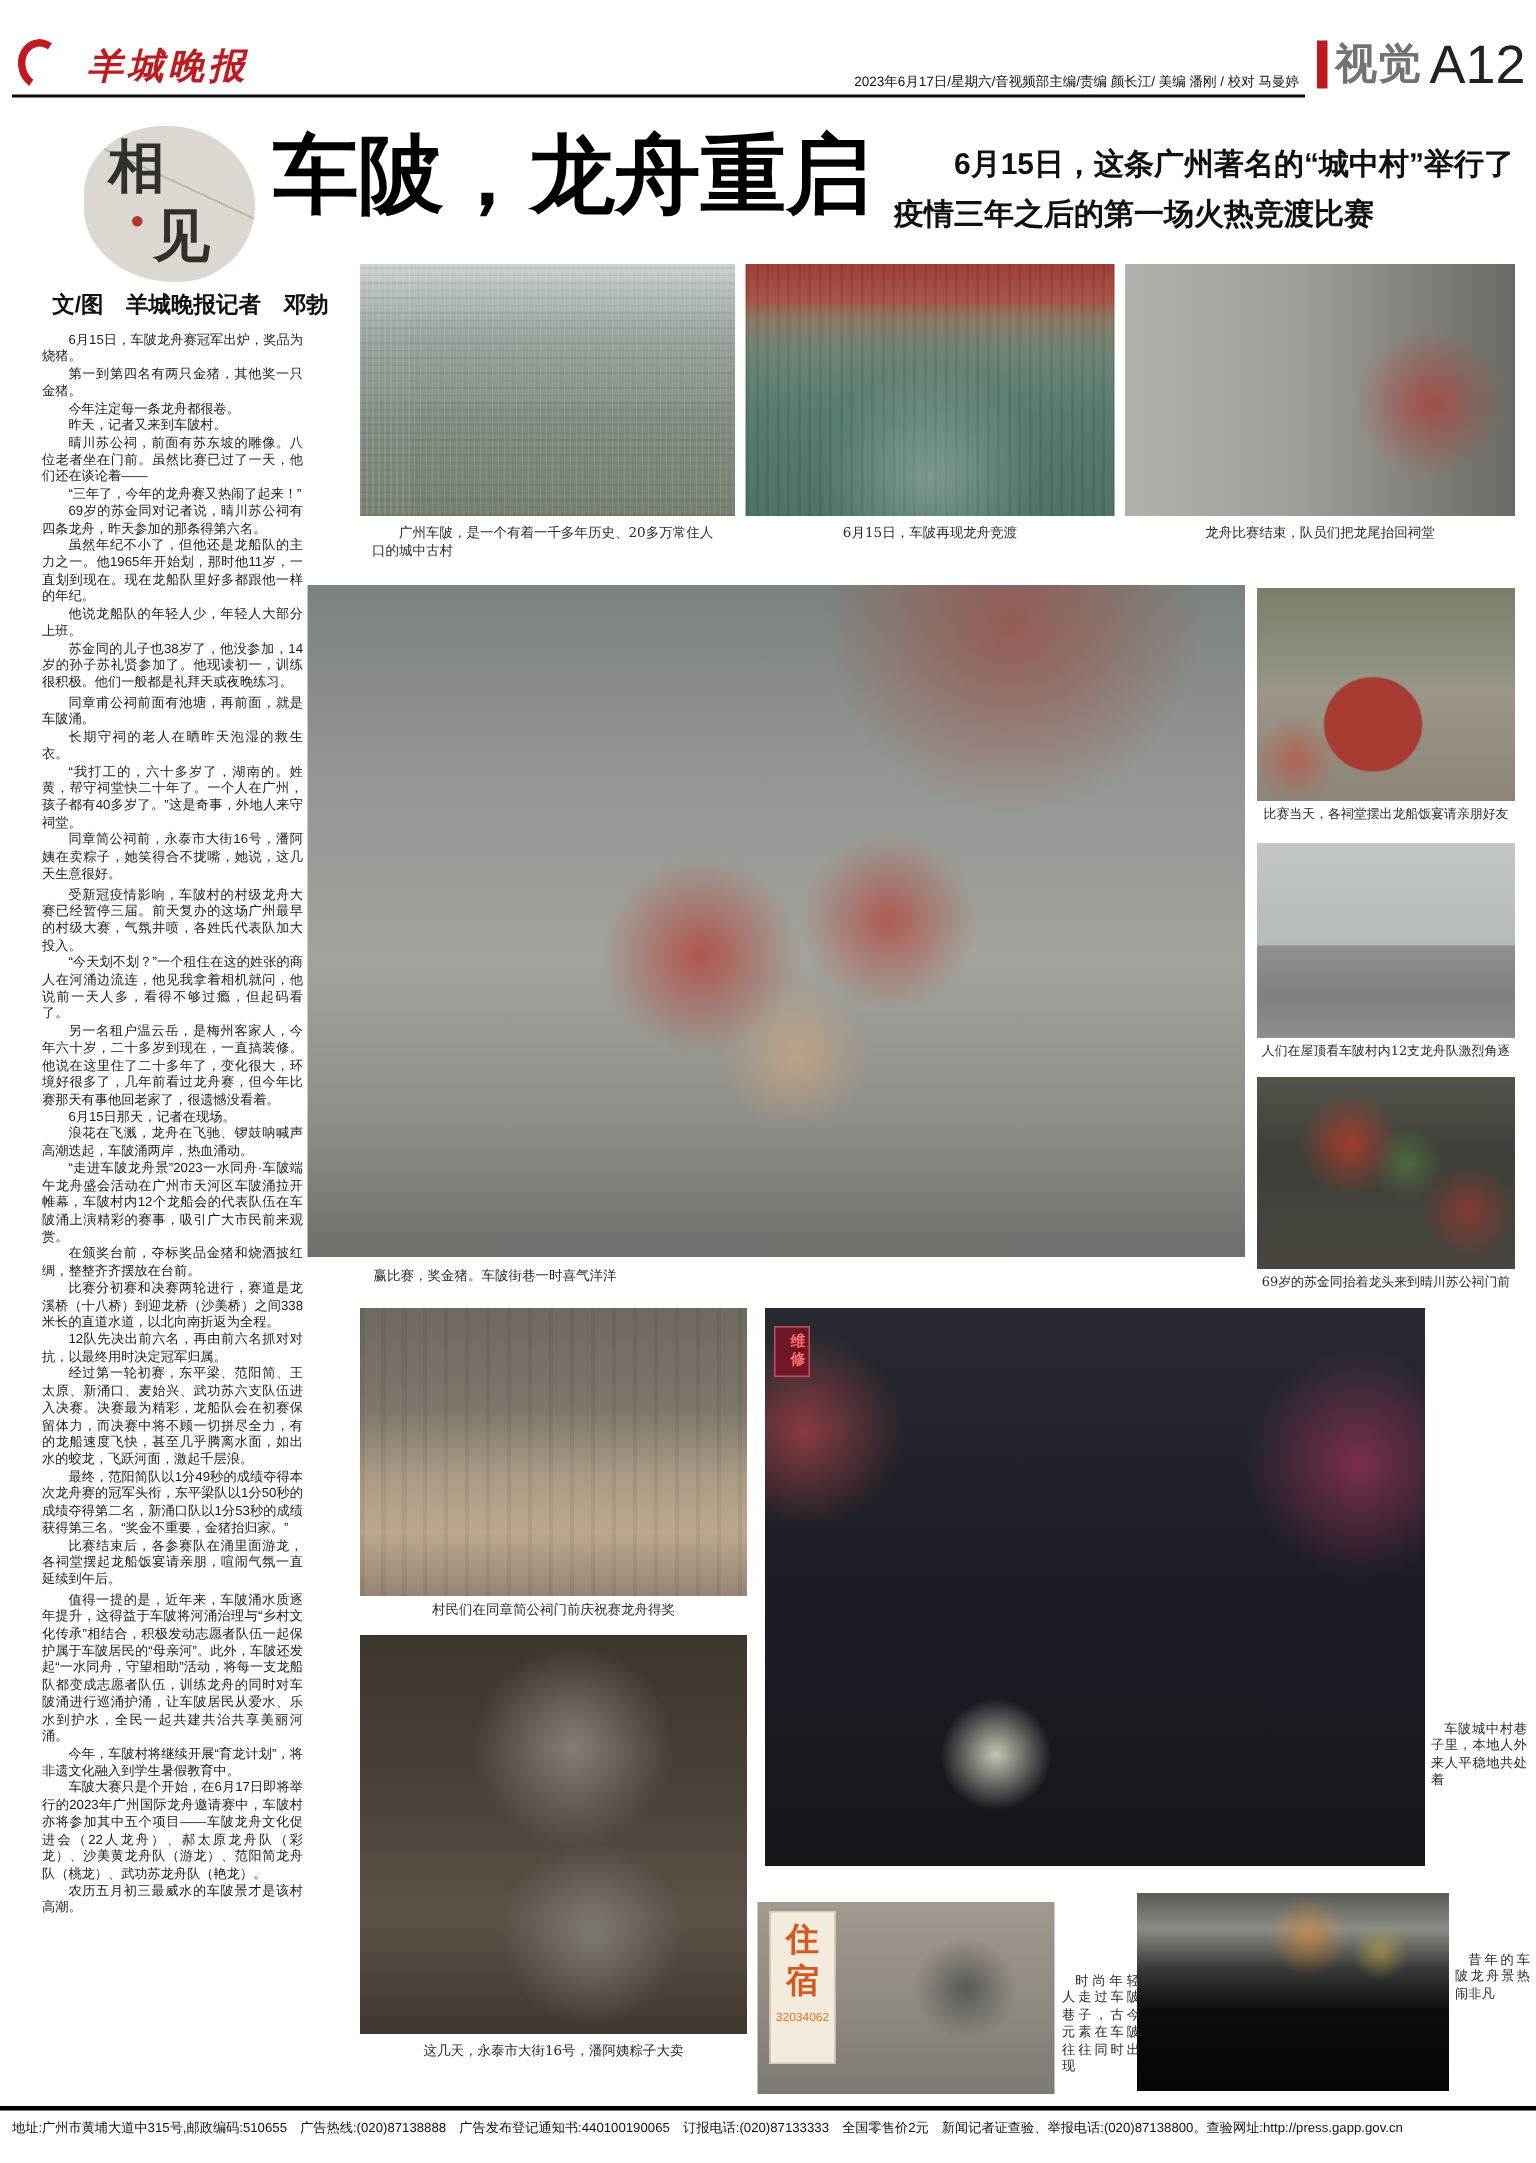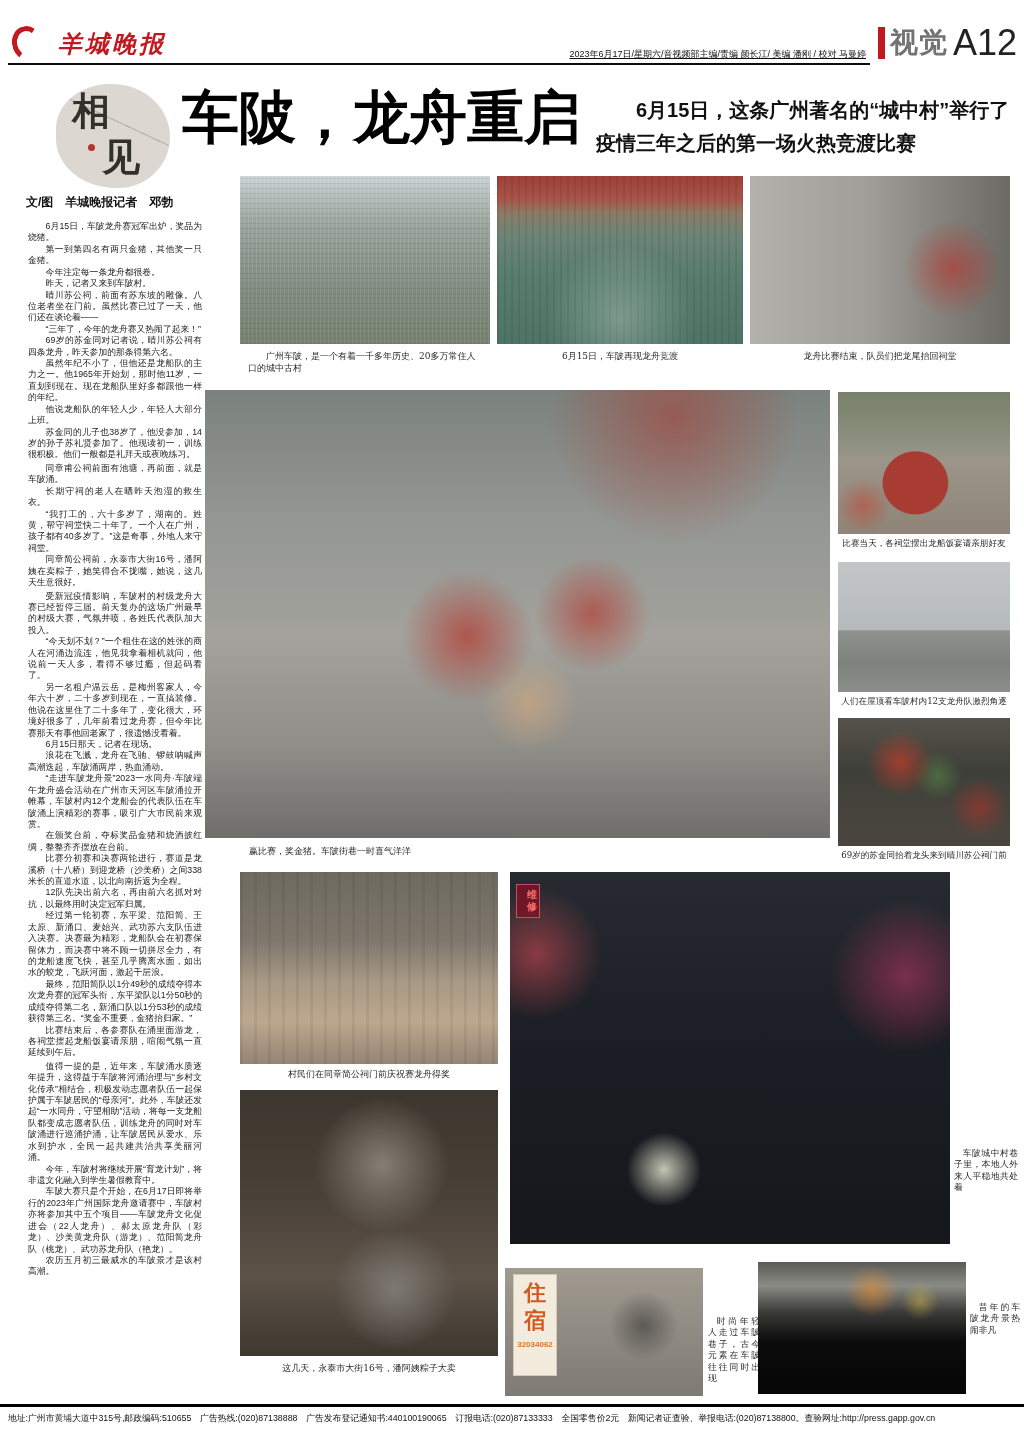--- a/index.html
+++ b/index.html
@@ -3,21 +3,21 @@
 <meta charset="utf-8">
 <style>
   html,body{margin:0;padding:0;}
   body{background:#e8e8e8;font-family:"Liberation Sans",sans-serif;}
   #page{position:relative;width:1024px;height:1442px;background:#ffffff;margin:0 auto;overflow:hidden;}
 
   
   .logo{position:absolute;left:12px;top:26px;display:flex;align-items:flex-end;gap:16px;}
   .logo-crescent{width:20px;height:24px;border:5px solid transparent;border-left-color:#c01a20;border-top-color:#c01a20;border-radius:50%;transform:rotate(-12deg);}
   .logo-text{color:#c01a20;font-family:"DejaVu Serif",serif;font-style:italic;font-weight:bold;font-size:24px;letter-spacing:3px;}
-  .dateline{position:absolute;top:48px;right:158px;font-size:9px;color:#111;white-space:nowrap;text-decoration:underline;}
+  .dateline{position:absolute;top:48px;right:158px;font-size:9px;color:#111;white-space:nowrap;}
   .mast-rule{position:absolute;left:8px;top:63px;width:862px;height:2px;background:#0d0d0d;}
   .section-block{position:absolute;left:878px;top:22px;display:flex;align-items:center;gap:5px;}
   .red-bar{width:7px;height:32px;background:#c01a20;}
   .section-name{font-size:28px;font-weight:900;color:#737373;letter-spacing:1px;}
   .page-num{font-size:36px;font-weight:400;color:#222;}
 
   
   .stamp{position:absolute;left:56px;top:84px;width:114px;height:104px;
     background:linear-gradient(115deg,rgba(120,115,100,.35) 0 1px,transparent 1px 100%),
                linear-gradient(25deg,transparent 60%,rgba(120,115,100,.3) 60% 61%,transparent 61%),
@@ -25,21 +25,21 @@
     border-radius:48% 52% 46% 54% / 44% 52% 50% 48%;}
   .stamp-char{position:absolute;font-family:"DejaVu Serif",serif;font-weight:bold;color:#31302b;font-size:38px;line-height:1;}
   .stamp-c1{left:16px;top:8px;}
   .stamp-c2{left:46px;top:54px;}
   .stamp-dot{position:absolute;left:32px;top:60px;width:7px;height:7px;border-radius:50%;background:#b5342c;}
   .headline{position:absolute;left:182px;top:86px;font-size:57px;font-weight:900;color:#000;letter-spacing:0px;line-height:1.1;white-space:nowrap;}
   .deck{position:absolute;left:596px;top:94px;width:430px;font-size:20px;font-weight:700;color:#111;line-height:1.65;}
   .deck-line.indent{text-indent:2em;}
 
   
-  .byline{position:absolute;left:26px;top:194px;width:202px;text-align:left;font-size:12px;font-weight:700;color:#111;}
+  .byline{position:absolute;left:26px;top:194px;width:202px;text-align:center;font-size:15px;font-weight:700;color:#111;}
   .article{position:absolute;left:28px;top:221px;width:174px;height:1177px;overflow:hidden;}
   .article p{margin:0;font-size:8.8px;line-height:1.3;text-align:justify;text-indent:2em;color:#1b1b1b;}
   .article p.gap{margin-top:2px;}
 
   
   .ph{position:absolute;}
   .cap{position:absolute;font-family:"DejaVu Serif",serif;font-size:9px;color:#2a2a2a;line-height:1.35;}
   .cap.center{text-align:center;}
   .cap.ml{text-align:left;text-indent:2em;padding:0 8px;box-sizing:border-box;}
   .cap.small{font-size:8.6px;}
@@ -83,21 +83,21 @@
   .neon{position:absolute;left:6px;top:12px;width:18px;padding:4px 2px;background:rgba(120,20,40,.85);color:#ff6d6d;font-size:10px;font-weight:bold;text-align:right;line-height:1.2;border:1px solid rgba(255,120,120,.6);}
   .ph-cook{background:
     radial-gradient(circle at 55% 28%,rgba(195,190,180,.5),transparent 28%),
     radial-gradient(circle at 60% 75%,rgba(150,150,145,.6),transparent 24%),
     linear-gradient(180deg,#3c362e 0%,#4a4138 40%,#5c5248 70%,#3f3830 100%);}
   .ph-woman{background:
     radial-gradient(circle at 70% 45%,rgba(40,40,40,.5),transparent 22%),
     linear-gradient(180deg,#a09a90 0%,#918c84 45%,#7e7a74 100%);}
   .lodging-sign{position:absolute;left:8px;top:6px;width:42px;height:100px;background:#f3ebdd;border:1px solid #d8c9b2;text-align:center;}
   .lodging-chars{color:#d4591f;font-size:22px;font-weight:900;line-height:1.25;margin-top:4px;}
-  .lodging-num{color:#e0741f;font-size:8px;font-weight:bold;margin-top:6px;}
+  .lodging-num{color:#e0741f;font-size:8px;font-weight:normal;margin-top:6px;}
   .ph-sil{background:
     radial-gradient(circle at 55% 22%,rgba(230,140,40,.55),transparent 17%),
     radial-gradient(circle at 78% 30%,rgba(220,190,60,.45),transparent 10%),
     linear-gradient(180deg,#5a5a56 0%,#8c8c86 18%,#3a3a38 38%,#0c0c0c 60%,#060606 100%);}
 
   
   .foot-rule{position:absolute;left:0;top:1404px;width:1024px;height:3px;background:#000;}
   .footer-text{position:absolute;left:8px;top:1413px;width:1008px;font-size:8.8px;color:#111;white-space:nowrap;overflow:hidden;}
 </style>
 </head>

